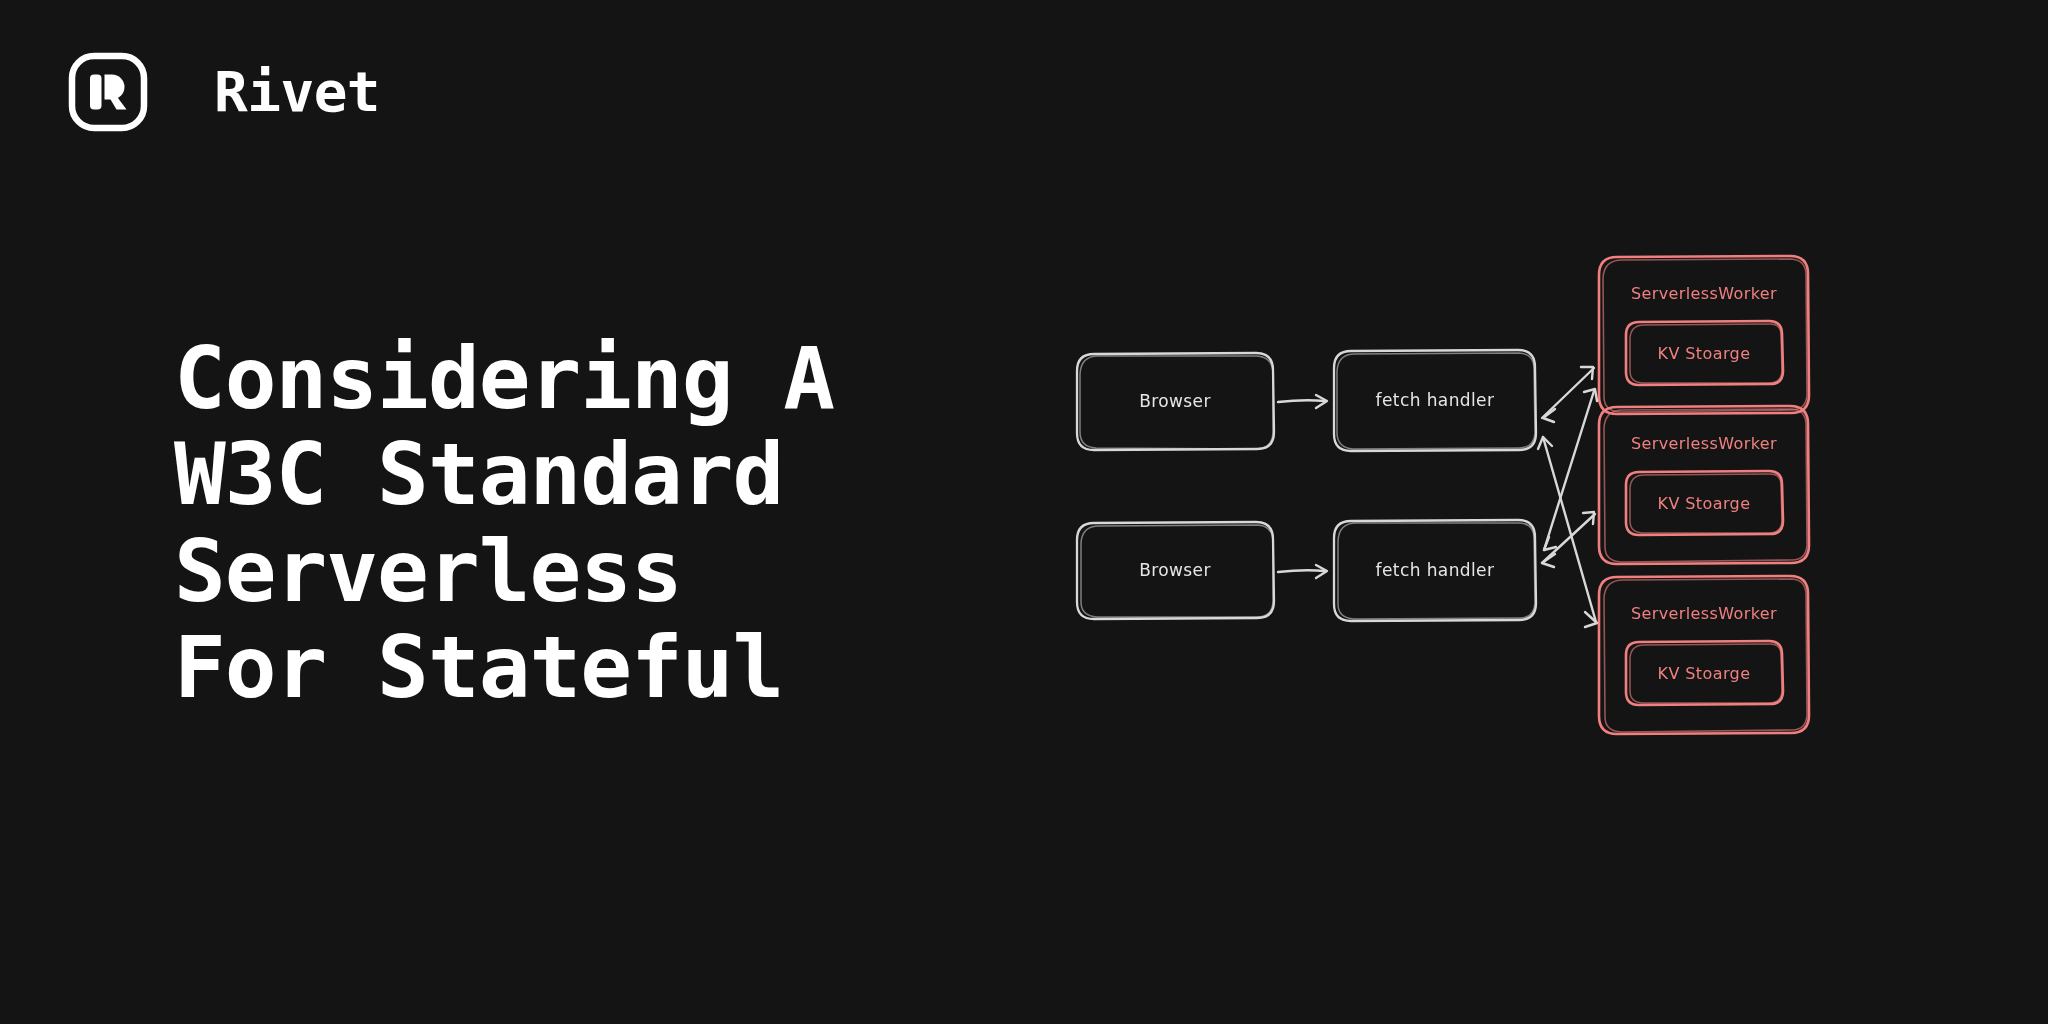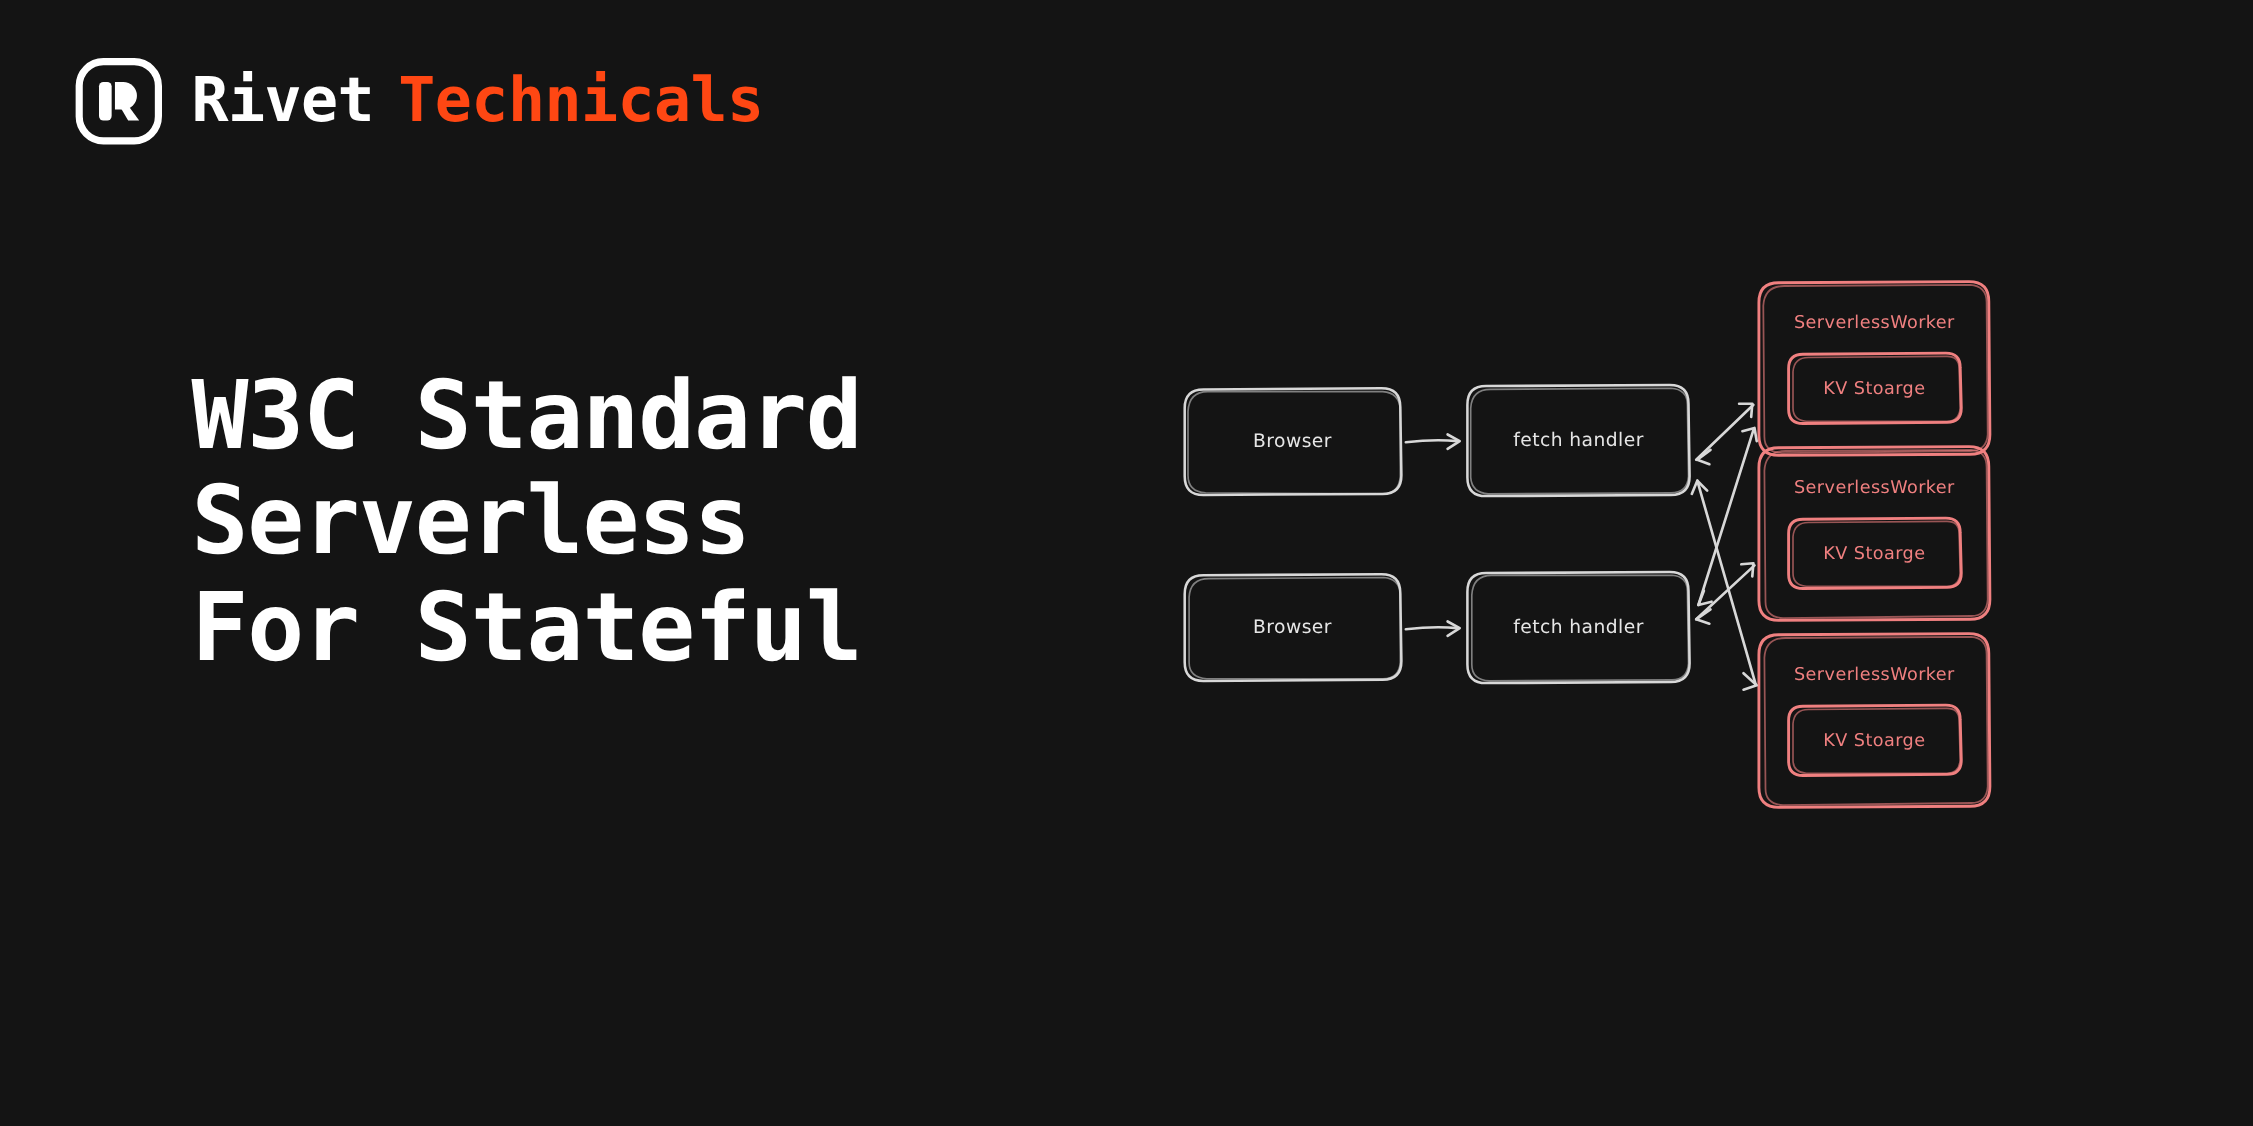--- a/index.html
+++ b/index.html
@@ -32,21 +32,21 @@
   .brand-words {
     display:flex;
     align-items:baseline;
     gap:22px;
     font-family:"DejaVu Sans Mono", monospace;
     font-size:56px;
     font-weight:700;
     letter-spacing:-0.5px;
     line-height:1;
   }
-  .brand-rivet { color:#ffffff; }
+  .brand-rivet { color:#ffffff;margin-left:40px; }
   .brand-technicals { color:#ff4713; }
 
   
   .headline {
     position:absolute;
     left:174px; top:330px;
     width:940px;
     font-family:"DejaVu Sans Mono", monospace;
     font-size:86px;
     font-weight:700;
@@ -100,25 +100,25 @@
 
         <path d="M36.5 22.5 L44 22.5
                  a12.5 12.5 0 0 1 0 25
                  L36.5 47.5 Z"></path>
 
         <path d="M40.5 44 L48.5 44 L58.5 57.5 L48.5 57.5 Z"></path>
       </g>
     </svg>
     <div class="brand-words">
       <span class="brand-rivet">Rivet</span>
-      <span class="brand-technicals">Technicals</span>
     </div>
   </div>
 
   <h1 class="headline">
+    <span class="headline-line">Considering A</span>
     <span class="headline-line">W3C Standard</span>
     <span class="headline-line">Serverless</span>
     <span class="headline-line">For Stateful</span>
   </h1>
 
   <div class="diagram">
     <svg viewBox="0 0 900 520" xmlns="http://www.w3.org/2000/svg">
 
       <g>
         <path class="sketch-stroke-light" stroke-width="2.3" d="M17 121 q0 -17 17 -17 L196 103 q17 0 17 17 l1 62 q0 17 -17 17 L34 200 q-17 0 -17 -17 Z"></path>

